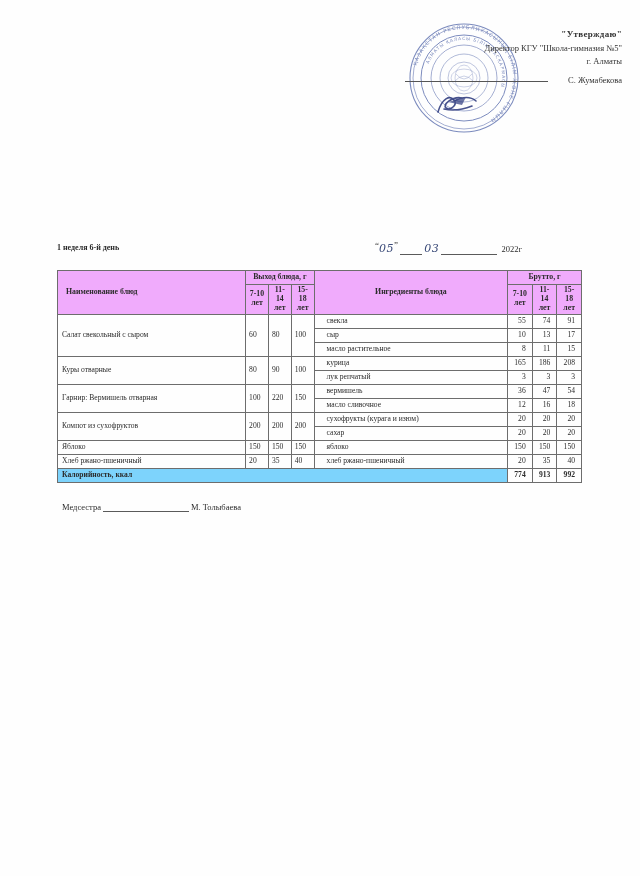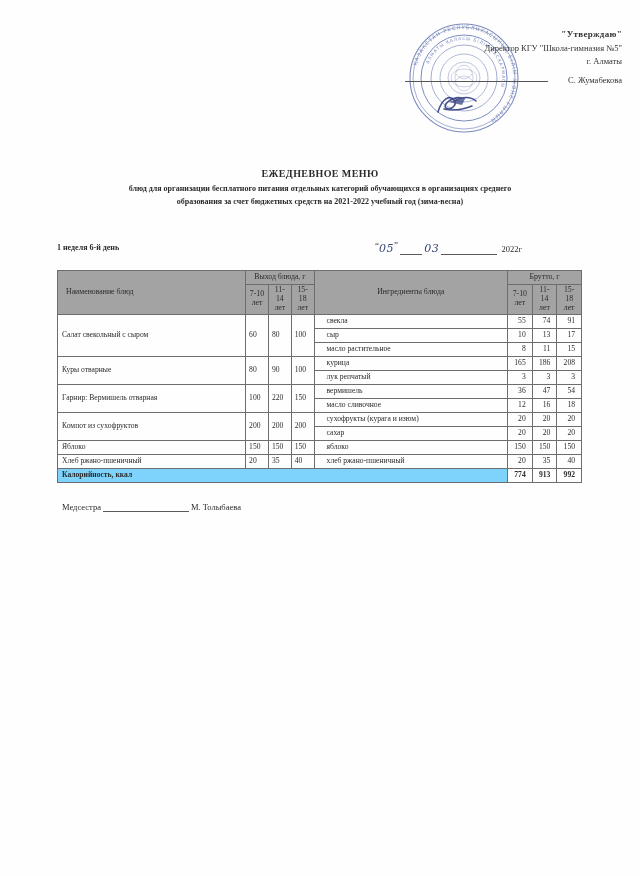--- a/index.html
+++ b/index.html
@@ -153,23 +153,23 @@
   }
   .menu-table td, .menu-table th {
     border: 1px solid #6d6d6d;
     padding: 1px 3px;
     vertical-align: middle;
     font-weight: normal;
     line-height: 1.15;
     height: 11px;
   }
   .menu-table thead th {
-    background: #a3a3a3;
+    background: #f0abfc;
     text-align: center;
-    font-weight: normal;
+    font-weight: bold;
     font-size: 7.8px;
   }
   th.name-head {
     text-align: left !important;
     padding-left: 8px;
   }
   th.ing-head { text-align: center !important; }
   .c-name  { width: 128px; text-align: left; }
   .c-out   { width: 44px;  text-align: center; }
   .c-ing   { width: 137px; text-align: left; }
@@ -253,25 +253,20 @@
   <div class="approval-block">
     <div class="approval-title">"Утверждаю"</div>
     <div class="approval-line">Директор КГУ "Школа-гимназия №5"</div>
     <div class="approval-line">г. Алматы</div>
     <div class="approval-sign-row">
       <span class="sign-rule"></span>
       <span class="approval-name">С. Жумабекова</span>
     </div>
   </div>
 
-  <div class="doc-title-wrap">
-    <div class="doc-title">ЕЖЕДНЕВНОЕ МЕНЮ</div>
-    <div class="doc-subtitle">блюд для организации бесплатного питания отдельных категорий обучающихся в организациях среднего</div>
-    <div class="doc-subtitle">образования за счет бюджетных средств на 2021-2022 учебный год  (зима-весна)</div>
-  </div>
 
   <div class="daterow">
     <div class="week-label">1 неделя 6-й день</div>
     <div class="datefill">
       <span class="q">“</span><span class="hand">05</span><span class="q">”</span>
       <span class="blankline bl-a"></span>
       <span class="hand">03</span>
       <span class="blankline bl-b"></span>
       <span class="year">2022г</span>
     </div>

